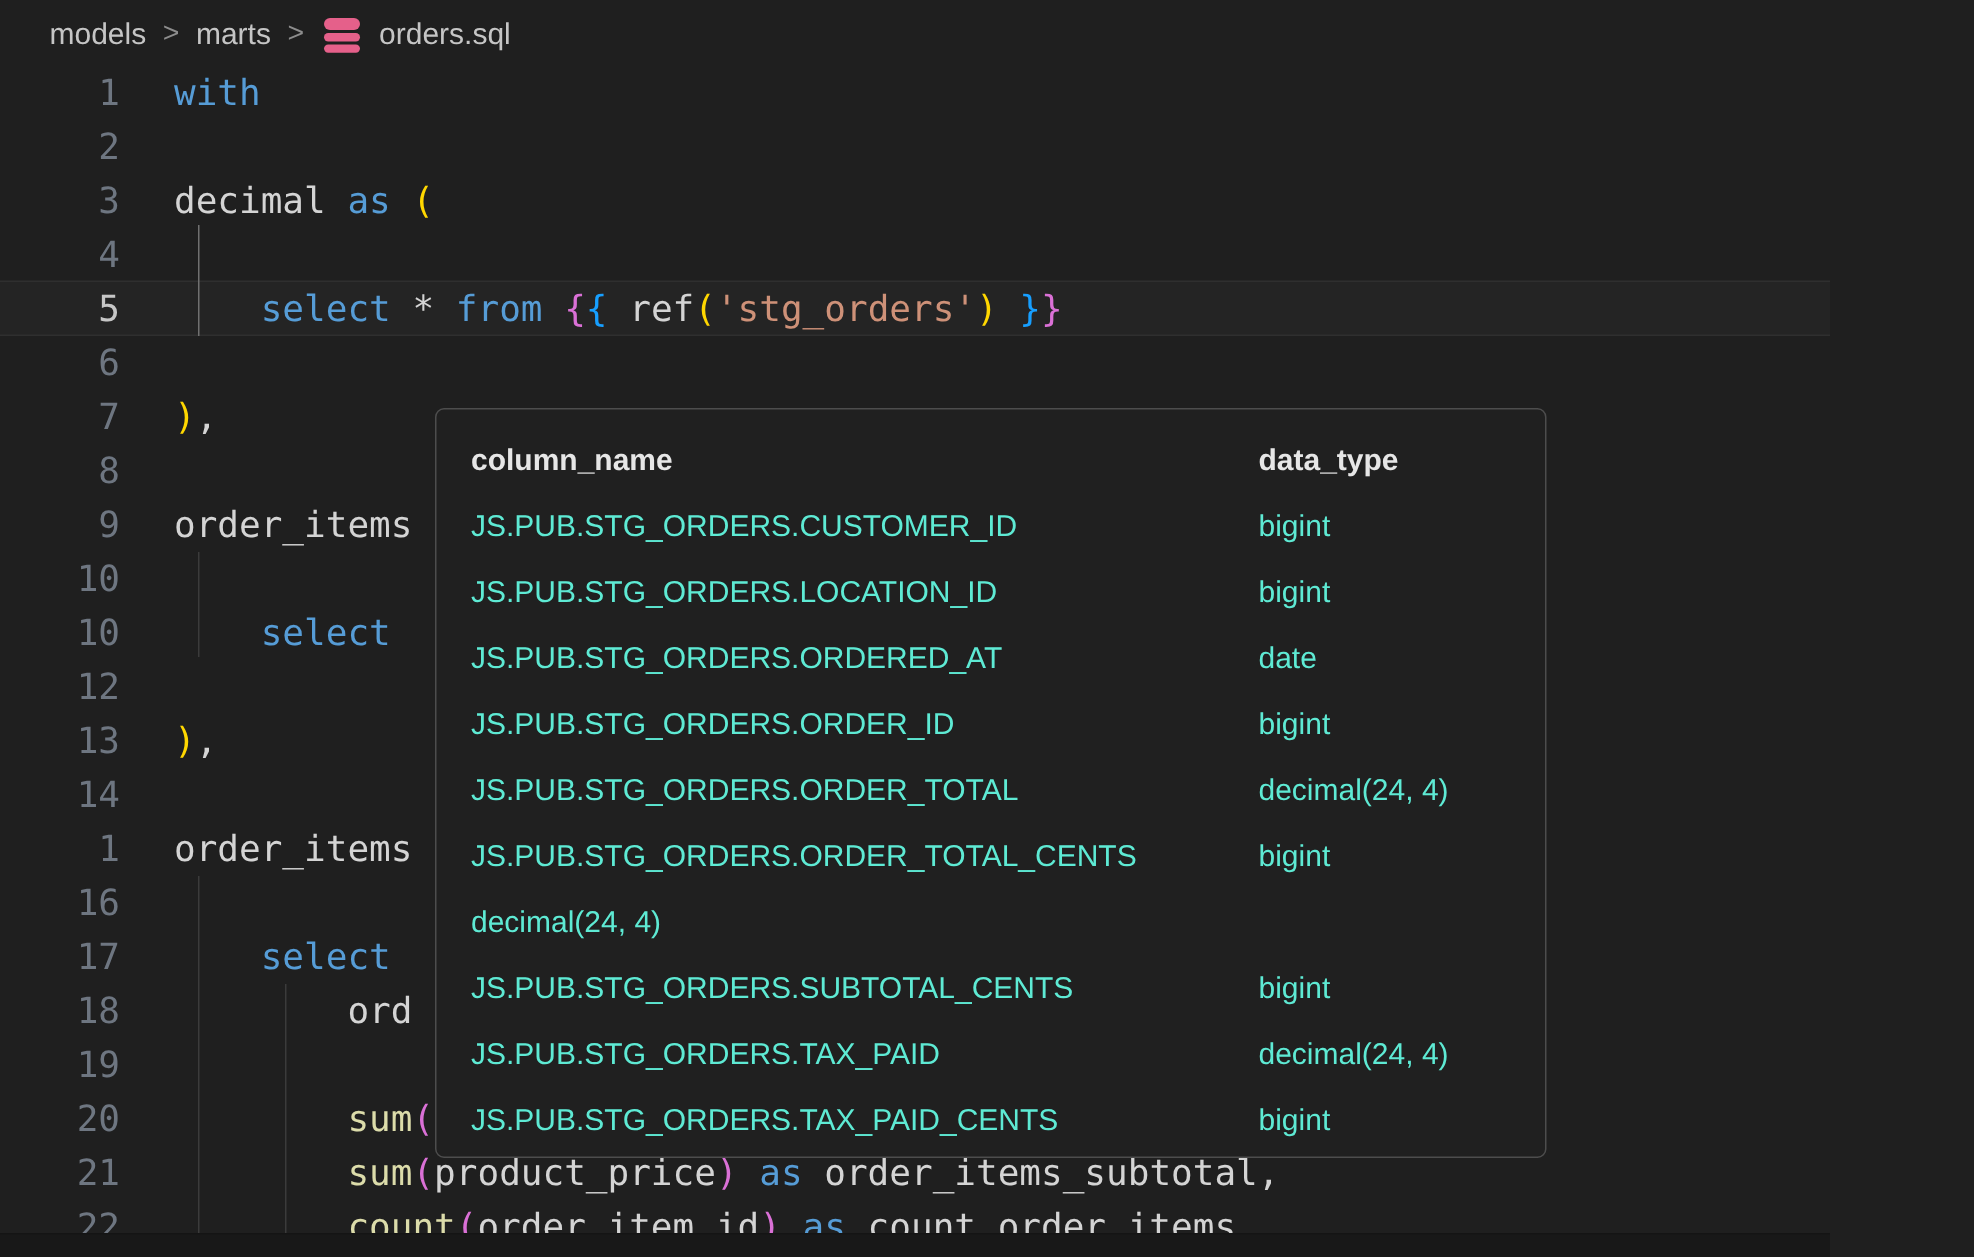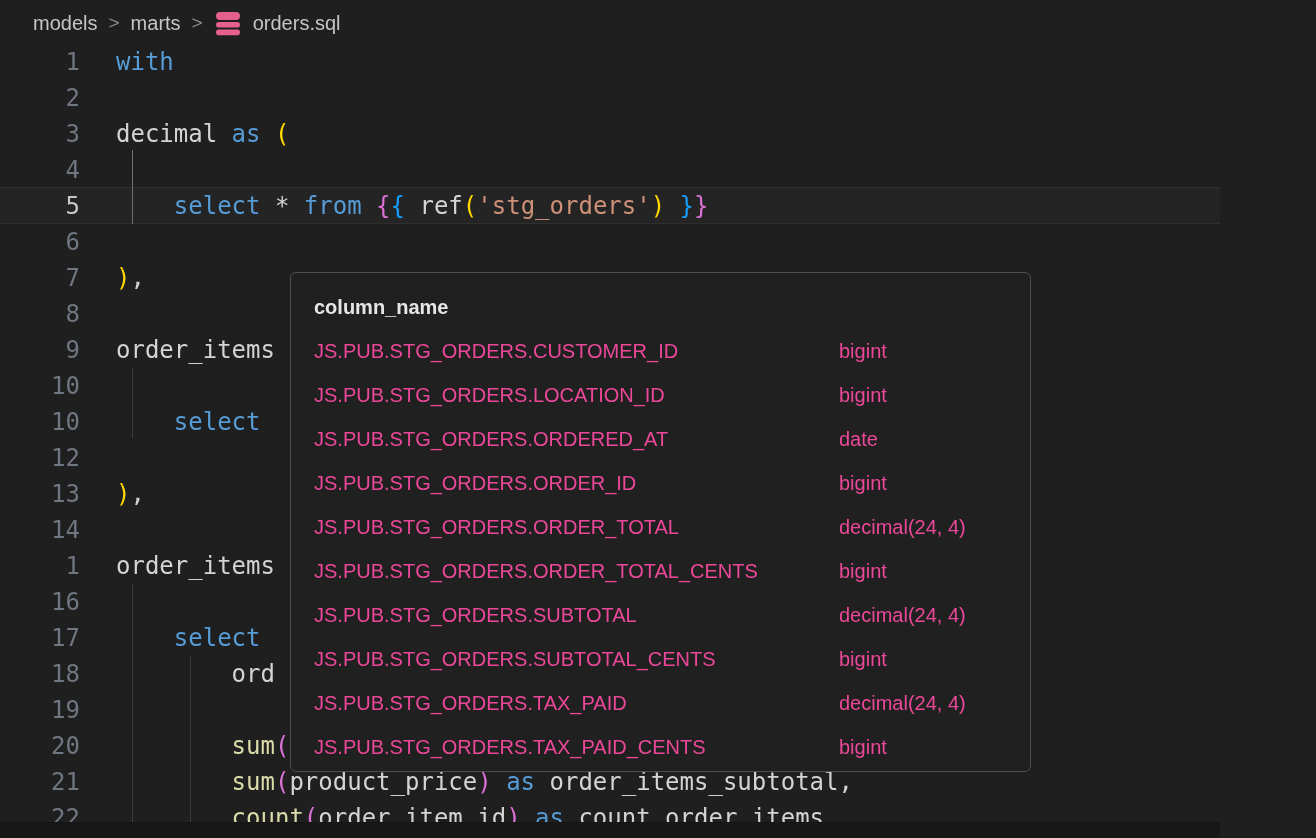--- a/index.html
+++ b/index.html
@@ -30,21 +30,21 @@
   .tk-str{color:#ce9178}
   .tk-b1{color:#ffd700}
   .tk-b2{color:#da70d6}
   .tk-b3{color:#179fff}
 
   
   .popup{position:absolute;left:290px;top:224px;width:741px;height:500px;background:#202020;
          border:1px solid #4d4d4d;border-radius:6px;box-sizing:border-box;
          padding:12px 0 0 23px;font-family:"Liberation Sans",sans-serif;font-size:20px;
          overflow:hidden;z-index:5;margin-top:48px;}
-  .prow{display:flex;height:44px;line-height:44px;white-space:nowrap;color:#ec4899;}
+  .prow{display:flex;height:44px;line-height:44px;white-space:nowrap;color:#5eead4;}
   .prow.header{font-weight:bold;color:#e6e6e6;}
   .pc1{flex:0 0 525px;width:525px;}
   .pc2{flex:1;}
 
   .bottom-bar{position:absolute;left:0;top:822px;width:100%;height:16px;background:#181818;
               border-top:1px solid #141414;box-sizing:border-box;z-index:6;}
 </style>
 </head>
 <body>
 
@@ -161,20 +161,21 @@
         <div class="line" style="top: 800px;">
           <span class="ln">22</span>
           <span class="code"><span class="tk-def">        </span><span class="tk-fn">count</span><span class="tk-b2">(</span><span class="tk-def">order_item_id</span><span class="tk-b2">)</span><span class="tk-def"> </span><span class="tk-kw">as</span><span class="tk-def"> count_order_items</span></span>
         </div>
       </div>
   </div>
 
   <div class="popup">
     <div class="prow header">
       <span class="pc1">column_name</span>
+      <span class="pc2">data_type</span>
     </div>
     <div>
         <div class="prow">
           <span class="pc1">JS.PUB.STG_ORDERS.CUSTOMER_ID</span>
           <span class="pc2">bigint</span>
         </div>
         <div class="prow">
           <span class="pc1">JS.PUB.STG_ORDERS.LOCATION_ID</span>
           <span class="pc2">bigint</span>
         </div>
@@ -188,21 +189,20 @@
         </div>
         <div class="prow">
           <span class="pc1">JS.PUB.STG_ORDERS.ORDER_TOTAL</span>
           <span class="pc2">decimal(24, 4)</span>
         </div>
         <div class="prow">
           <span class="pc1">JS.PUB.STG_ORDERS.ORDER_TOTAL_CENTS</span>
           <span class="pc2">bigint</span>
         </div>
         <div class="prow">
-          <span class="pc1">JS.PUB.STG_ORDERS.SUBTOTAL</span>
           <span class="pc2">decimal(24, 4)</span>
         </div>
         <div class="prow">
           <span class="pc1">JS.PUB.STG_ORDERS.SUBTOTAL_CENTS</span>
           <span class="pc2">bigint</span>
         </div>
         <div class="prow">
           <span class="pc1">JS.PUB.STG_ORDERS.TAX_PAID</span>
           <span class="pc2">decimal(24, 4)</span>
         </div>

